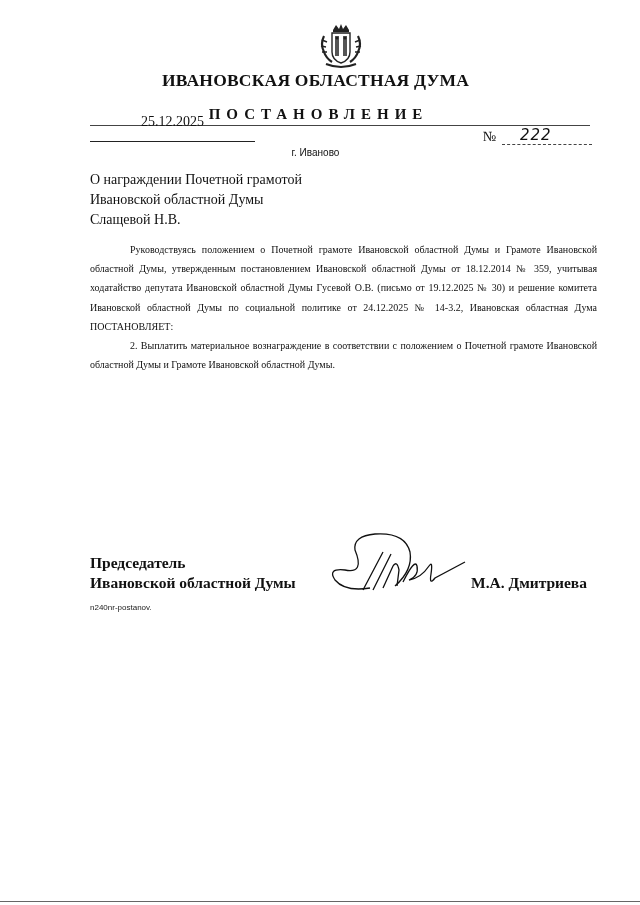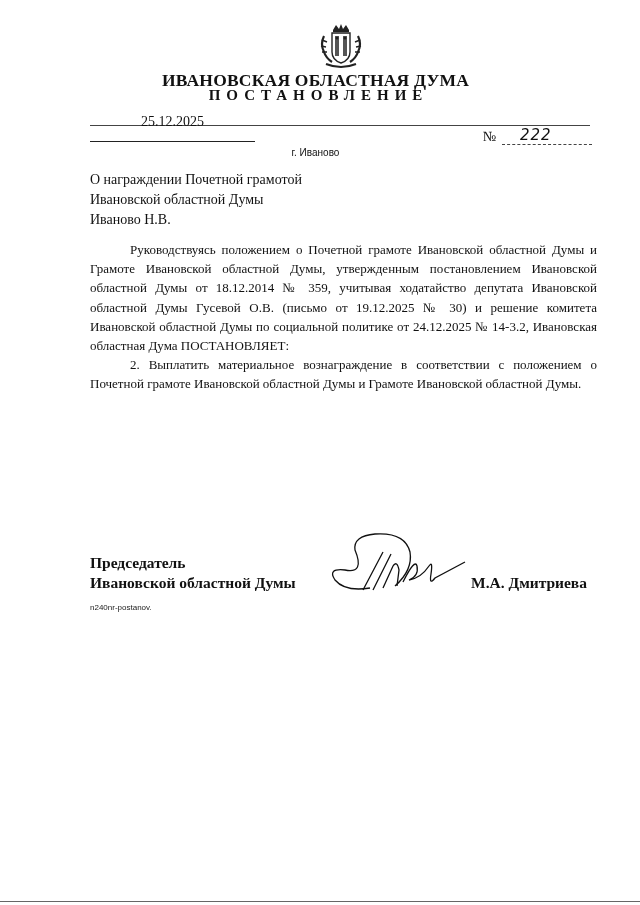--- a/index.html
+++ b/index.html
@@ -32,21 +32,21 @@
       left: 0; right: 0;
       top: 70px;
       text-align: center;
       font-weight: bold;
       font-size: 17.5px;
       letter-spacing: 0.2px;
     }
     .doc-type {
       position: absolute;
       left: 0; right: 0;
-      top: 87px;
+      top: 106px;
       text-align: center;
       font-weight: bold;
       font-size: 15px;
       letter-spacing: 6px;
       padding-left: 6px;
     }
     .rule-top {
       position: absolute;
       left: 90px;
       width: 500px;
@@ -98,21 +98,21 @@
       top: 170px;
       font-size: 14px;
       line-height: 20px;
     }
     .subject div { white-space: nowrap; }
     .body-text {
       position: absolute;
       left: 90px;
       top: 240px;
       width: 507px;
-      font-size: 13px;
+      font-size: 10px;
       line-height: 19.2px;
       text-align: justify;
     }
     .body-text p {
       margin: 0;
       text-indent: 40px;
       text-align-last: left;
     }
     .sign-block {
       position: absolute;
@@ -184,21 +184,21 @@
 
   <div class="date-field">25.12.2025</div>
   <div class="num-label">№</div>
   <div class="num-field">222</div>
 
   <div class="city">г. Иваново</div>
 
   <div class="subject">
     <div>О награждении Почетной грамотой</div>
     <div>Ивановской областной Думы</div>
-    <div>Иваново Н.В.</div>
+    <div>Слащевой Н.В.</div>
   </div>
 
   <div class="body-text">
     <p>Руководствуясь положением о Почетной грамоте Ивановской областной Думы и Грамоте Ивановской областной Думы, утвержденным постановлением Ивановской областной Думы от 18.12.2014 № 359, учитывая ходатайство депутата Ивановской областной Думы Гусевой О.В. (письмо от 19.12.2025 № 30) и решение комитета Ивановской областной Думы по социальной политике от 24.12.2025 № 14-3.2, Ивановская областная Дума ПОСТАНОВЛЯЕТ:</p>
     <p>2. Выплатить материальное вознаграждение в соответствии с положением о Почетной грамоте Ивановской областной Думы и Грамоте Ивановской областной Думы.</p>
   </div>
 
   <div class="sign-block">
     <div>Председатель</div>
     <div>Ивановской областной Думы</div>

